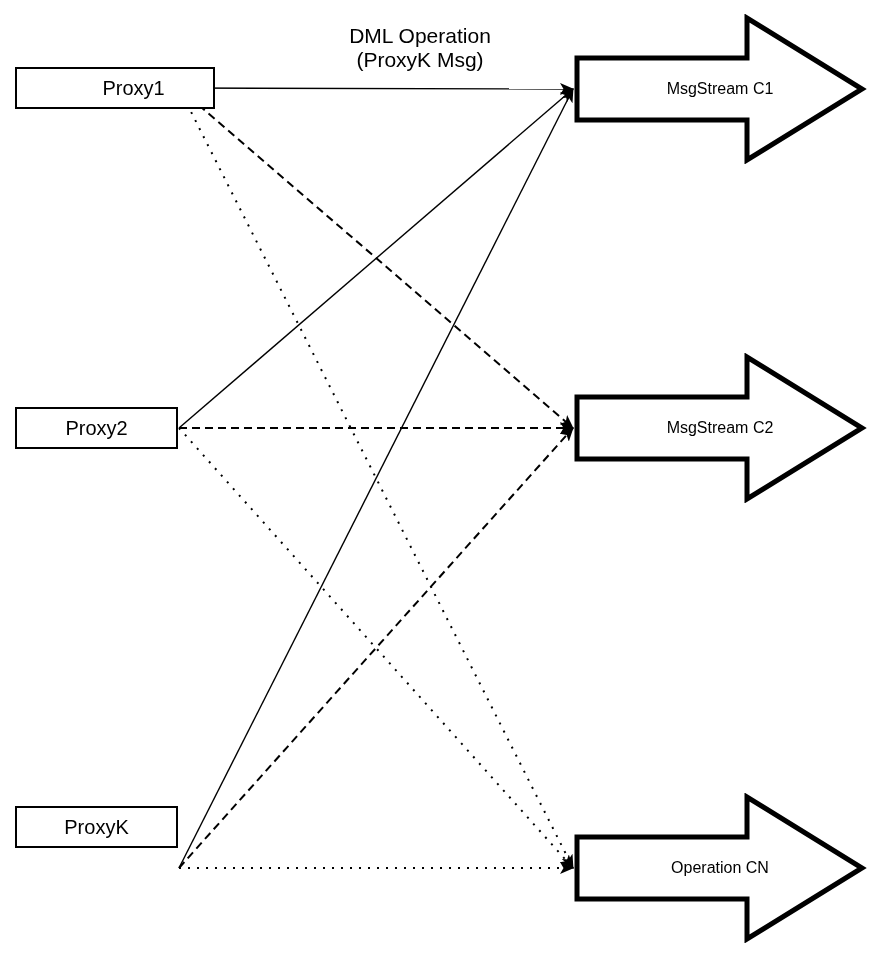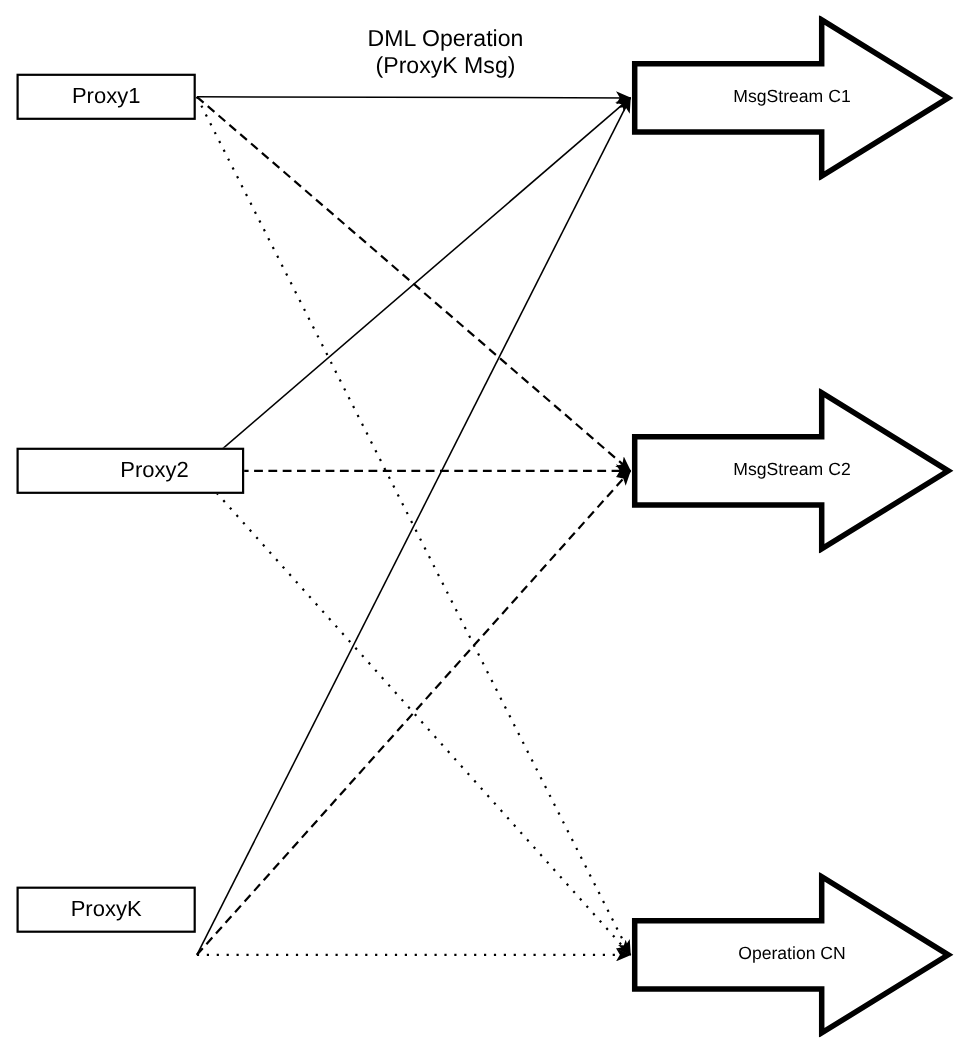--- a/index.html
+++ b/index.html
@@ -27,22 +27,22 @@
     width: 159px;
     height: 38px;
     border: 2px solid #000000;
     background: #ffffff;
     display: flex;
     align-items: center;
     justify-content: center;
     font-size: 20px;
     line-height: 1;
   }
-  .node-proxy1 { top: 67px; }
-  .node-proxy2 { top: 407px; padding-left: 44px; }
+  .node-proxy1 { top: 67px; padding-left: 37px; }
+  .node-proxy2 { top: 407px; }
   .node-proxyk { top: 806px; }
 
   .stream {
     position: absolute;
     left: 573px;
     width: 294px;
     height: 150px;
   }
   .stream-c1 { top: 14px; }
   .stream-c2 { top: 353px; }
@@ -54,21 +54,21 @@
     width: 294px; height: 150px;
     display: flex;
     align-items: center;
     justify-content: center;
     font-size: 16px;
     line-height: 1;
   }
 
   .dml-label {
     position: absolute;
-    left: 295px;
+    left: 310px;
     top: 24px;
     width: 220px;
     text-align: center;
     font-size: 21px;
     line-height: 24px;
   }
 </style>
 </head>
 <body>
 

